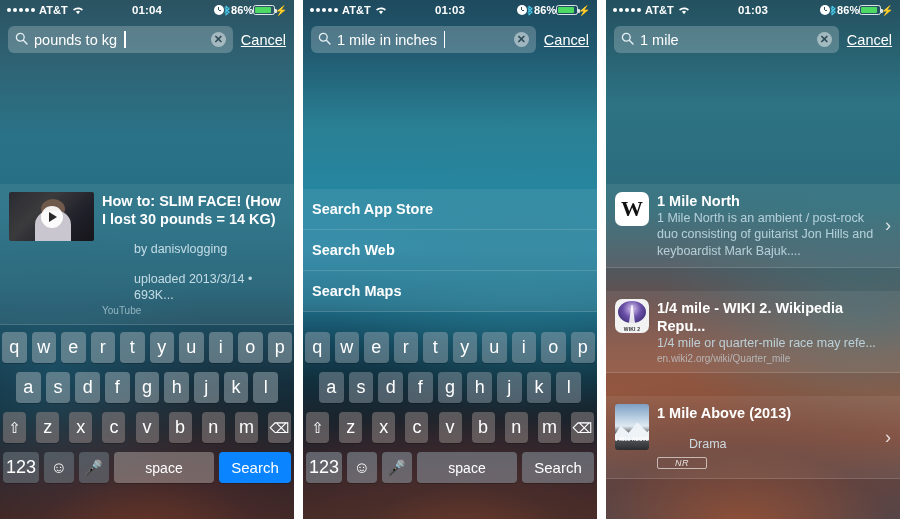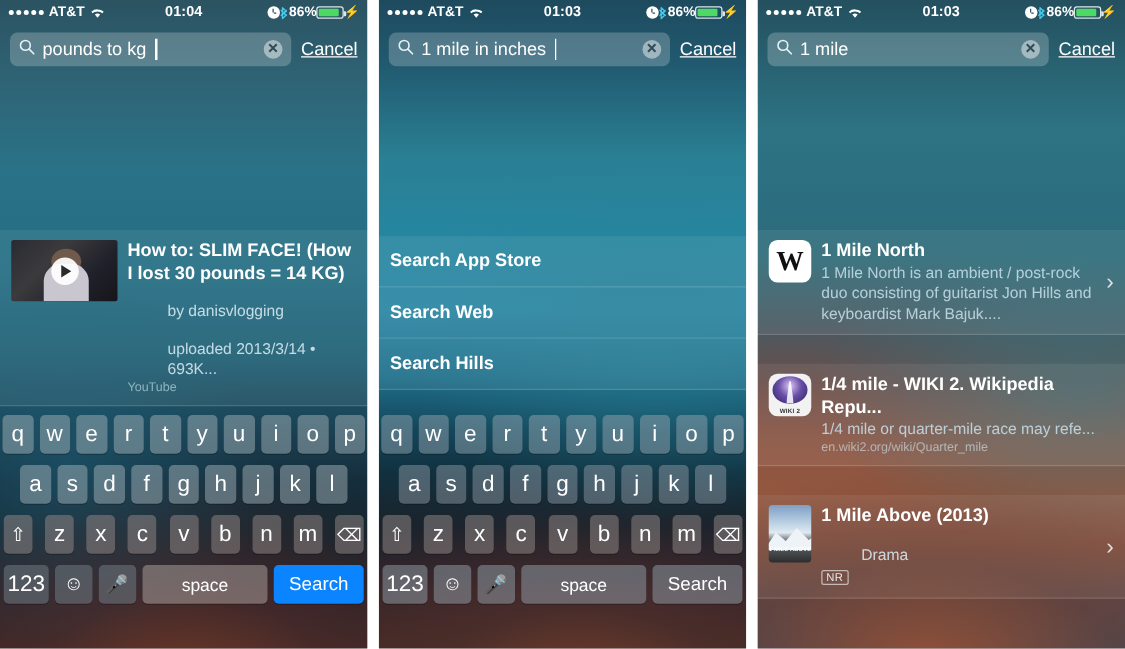--- a/index.html
+++ b/index.html
@@ -166,21 +166,21 @@
   .poster .mtn{
     position:absolute; left:-4px; top:16px; width:44px; height:20px; background:#eef3f7;
     clip-path:polygon(0 100%, 22% 28%, 40% 62%, 60% 10%, 82% 58%, 100% 30%, 100% 100%);
   }
   .poster .ptitle{
     position:absolute; bottom:8px; left:0; right:0; text-align:center;
     font-size:4.5px; color:#fff; font-weight:bold; letter-spacing:.2px;
   }
   .nr{
     display:inline-block; border:1px solid rgba(255,255,255,.6); border-radius:2px;
-    font-size:9px; color:rgba(255,255,255,.85); padding:0 3px; margin-top:3px; letter-spacing:.4px;
+    font-size:9px; color:rgba(255,255,255,.85); padding:0 17px; margin-top:3px; letter-spacing:.4px;font-style:italic;
   }
 
   
   .keyboard{
     position:absolute; left:0; right:0; bottom:0; height:194px;
     padding:7px 2px 4px 2px;
   }
   .krow{ display:flex; justify-content:center; gap:5px; margin-bottom:9px; }
   .krow.r2{ padding:0 14px; }
   .krow.r3{ padding:0 1px; justify-content:space-between; align-items:center;}
@@ -390,21 +390,21 @@
     </div>
     <div class="spacer-band"></div>
 
     <div class="row plain">
       <div class="row-title">Search App Store</div>
     </div>
     <div class="row plain">
       <div class="row-title">Search Web</div>
     </div>
     <div class="row plain">
-      <div class="row-title">Search Hills</div>
+      <div class="row-title">Search Maps</div>
     </div>
 
     <div class="keyboard kb-dark">
       <div class="krow r1">
         <div class="key">q</div>
         <div class="key">w</div>
         <div class="key">e</div>
         <div class="key">r</div>
         <div class="key">t</div>
         <div class="key">y</div>

